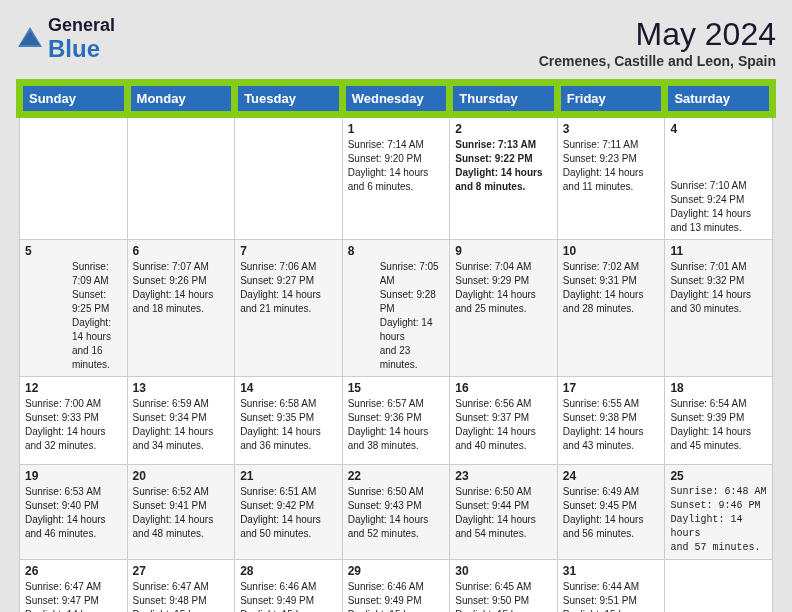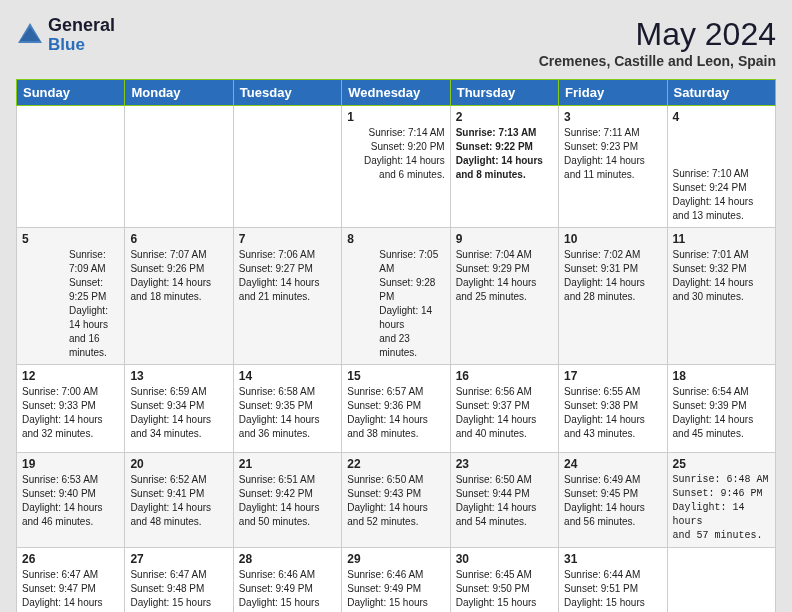--- a/index.html
+++ b/index.html
@@ -29,21 +29,21 @@
       display: flex;
       flex-direction: column;
       line-height: 1.1;
     }
     .logo-general {
       font-size: 18px;
       font-weight: bold;
       color: #1a1a2e;
     }
     .logo-blue {
-      font-size: 17px;
+      font-size: 24px;
       font-weight: bold;
       color: #2a6ebb;
     }
     .logo-icon {
       width: 28px;
       height: 28px;
       margin-right: 4px;
     }
     .title-block {
       text-align: right;
@@ -63,21 +63,21 @@
       border-collapse: collapse;
       table-layout: fixed;
     }
     .calendar th {
       background: #2a6ebb;
       color: #fff;
       text-align: left;
       padding: 5px 6px;
       font-size: 13px;
       font-weight: bold;
-      border: 1px solid #84cc16;
+      border: 7px solid #84cc16;
     }
     .calendar td {
       border: 1px solid #ccc;
       vertical-align: top;
       padding: 4px 5px;
       font-size: 10.5px;
       color: #222;
       height: 88px;
       background: #fff;
     }
@@ -132,21 +132,21 @@
           <th>Saturday</th>
         </tr>
     </thead>
     <tbody id="calendar-body">
     <tr>
           <td class="empty-cell"></td>
           <td class="empty-cell"></td>
           <td class="empty-cell"></td>
           <td>
             <span class="day-number">1</span>
-            <div class="day-info" style="white-space: pre-line; text-align: right;">Sunrise: 7:14 AM
+            <div class="day-info" style="white-space: pre-line;">Sunrise: 7:14 AM
 Sunset: 9:20 PM
 Daylight: 14 hours
 and 6 minutes.</div>
           </td>
           <td>
             <span class="day-number">2</span>
             <div class="day-info" style="white-space: pre-line; font-weight: bold;">Sunrise: 7:13 AM
 Sunset: 9:22 PM
 Daylight: 14 hours
 and 8 minutes.</div>

